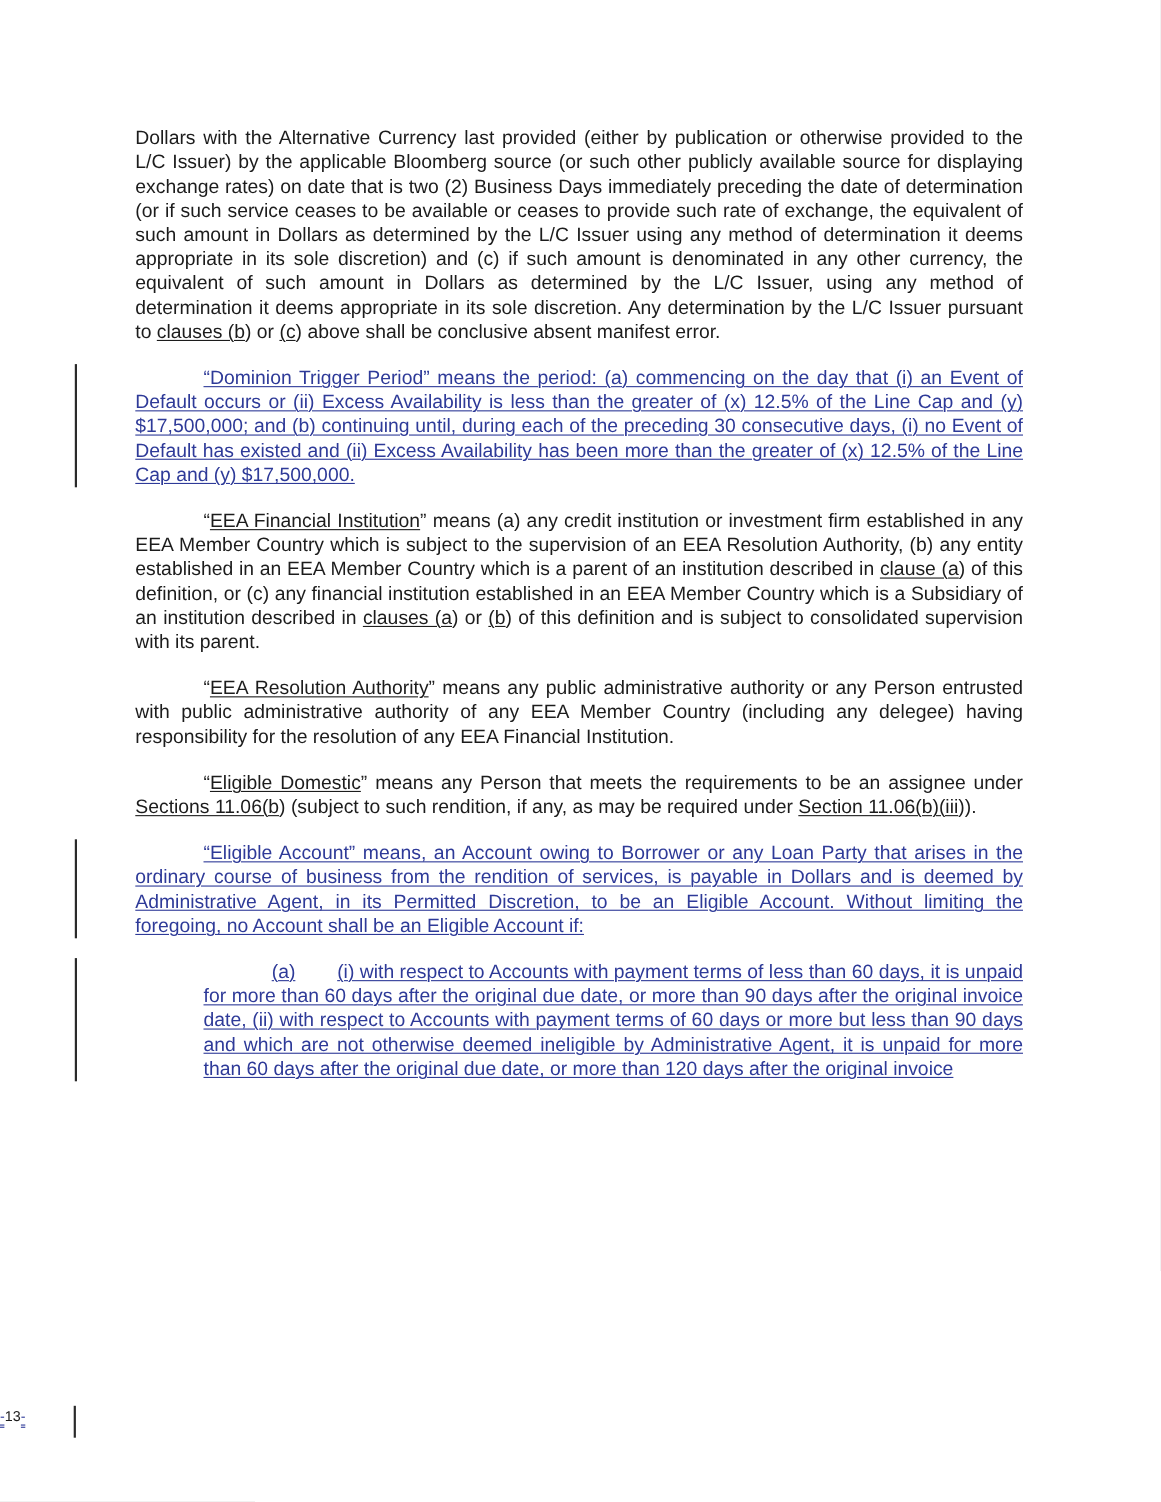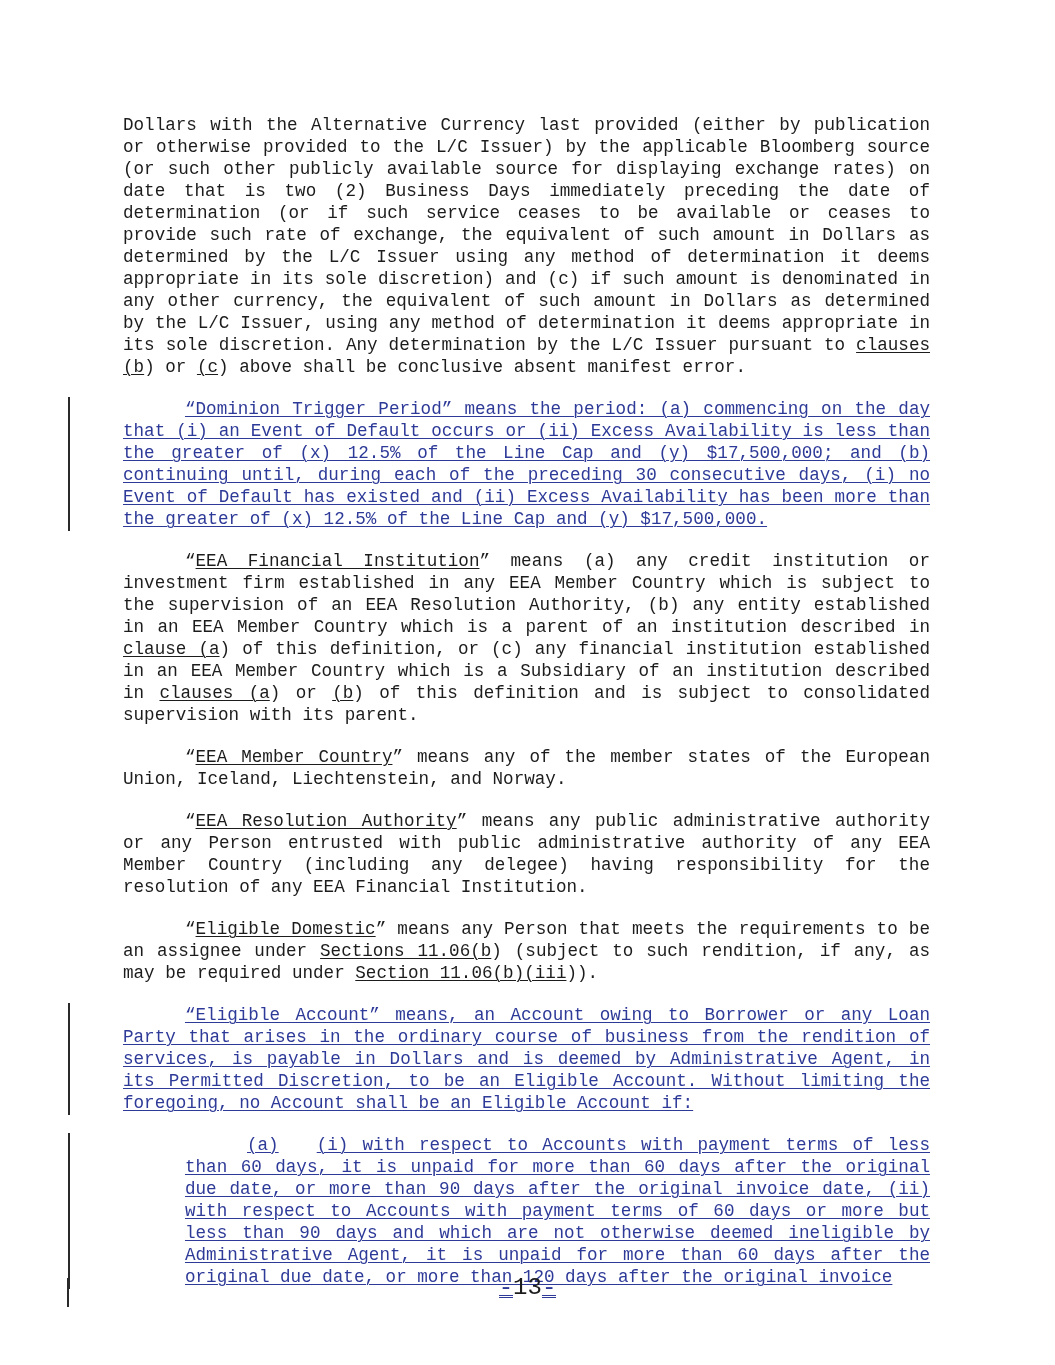--- a/index.html
+++ b/index.html
@@ -1,21 +1,21 @@
 <!DOCTYPE html>
 <html style="--ink: #1c1c1c; --ins: #2e3a98; --bar: #2a2a2a;"><head>
 <meta charset="utf-8">
 <style>
   html, body { margin: 0; padding: 0; background: #e8e8e8; }
   .page {
     position: relative;
     width: 1055px;
     height: 1365px;
     background: #ffffff;
-    font-family: Liberation Mono, monospace;
+    font-family: Liberation Sans, sans-serif;
     color: var(--ink, #1c1c1c);
     overflow: hidden;
   }
   .content {
     position: absolute;
     left: 123px;
     top: 114px;
     width: 807px;
   }
   p.para {
@@ -43,22 +43,22 @@
     bottom: -1px;
     width: 2px;
     background: var(--bar, #2a2a2a);
   }
   p.para.sub .change-bar { left: -117px; }
   .footer {
     position: absolute;
     top: 1277px;
     left: 0;
     width: 100%;
-    text-align: center;
-    font-size: 24px;
+    text-align: left;
+    font-size: 13px;
     line-height: 22px;
     color: var(--ink, #1c1c1c);
   }
   .footer .change-bar {
     left: 67px;
     top: 1px;
     bottom: auto;
     height: 29px;
   }
   span.du {
@@ -69,21 +69,20 @@
   }
 </style>
 </head>
 <body>
 
 <div class="page">
   <div class="content">
       <p class="para body"><span>Dollars with the Alternative Currency last provided (either by publication or otherwise provided to the L/C Issuer) by the applicable Bloomberg source (or such other publicly available source for displaying exchange rates) on date that is two (2) Business Days immediately preceding the date of determination (or if such service ceases to be available or ceases to provide such rate of exchange, the equivalent of such amount in Dollars as determined by the L/C Issuer using any method of determination it deems appropriate in its sole discretion) and (c) if such amount is denominated in any other currency, the equivalent of such amount in Dollars as determined by the L/C Issuer, using any method of determination it deems appropriate in its sole discretion. Any determination by the L/C Issuer pursuant to </span><span class="u">clauses (b</span><span>) or </span><span class="u">(c</span><span>) above shall be conclusive absent manifest error.</span></p>
       <p class="para def ins changed"><span class="change-bar"></span><span class="u">“Dominion Trigger Period” means the period: (a) commencing on the day that (i) an Event of Default occurs or (ii) Excess Availability is less than the greater of (x) 12.5% of the Line Cap and (y) $17,500,000; and (b) continuing until, during each of the preceding 30 consecutive days, (i) no Event of Default has existed and (ii) Excess Availability has been more than the greater of (x) 12.5% of the Line Cap and (y) $17,500,000.</span></p>
       <p class="para def"><span>“</span><span class="u">EEA Financial Institution</span><span>” means (a) any credit institution or investment firm established in any EEA Member Country which is subject to the supervision of an EEA Resolution Authority, (b) any entity established in an EEA Member Country which is a parent of an institution described in </span><span class="u">clause (a</span><span>) of this definition, or (c) any financial institution established in an EEA Member Country which is a Subsidiary of an institution described in </span><span class="u">clauses (a</span><span>) or </span><span class="u">(b</span><span>) of this definition and is subject to consolidated supervision with its parent.</span></p>
-      <p class="para def"><span>“</span><span class="u">EEA Member Country</span><span>” means any of the member states of the European Union, Iceland, Liechtenstein, and Norway.</span></p>
       <p class="para def"><span>“</span><span class="u">EEA Resolution Authority</span><span>” means any public administrative authority or any Person entrusted with public administrative authority of any EEA Member Country (including any delegee) having responsibility for the resolution of any EEA Financial Institution.</span></p>
       <p class="para def"><span>“</span><span class="u">Eligible Domestic</span><span>” means any Person that meets the requirements to be an assignee under </span><span class="u">Sections 11.06(b</span><span>) (subject to such rendition, if any, as may be required under </span><span class="u">Section 11.06(b)(iii</span><span>)).</span></p>
       <p class="para def ins changed"><span class="change-bar"></span><span class="u">“Eligible Account” means, an Account owing to Borrower or any Loan Party that arises in the ordinary course of business from the rendition of services, is payable in Dollars and is deemed by Administrative Agent, in its Permitted Discretion, to be an Eligible Account.  Without limiting the foregoing, no Account shall be an Eligible Account if:</span></p>
       <p class="para sub ins changed"><span class="change-bar"></span><span class="u">(a)</span><span class="gap" style="width: 38px;">&nbsp;</span><span class="u">(i) with respect to Accounts with payment terms of less than 60 days,  it is unpaid for more than 60 days after the original due date, or more than 90 days after the original invoice date, (ii) with respect to Accounts with payment terms of 60 days or more but less than 90 days and which are not otherwise deemed ineligible by Administrative Agent, it is unpaid for more than 60 days after the original due date, or more than 120 days after the original invoice</span></p>
     </div>
   <div class="footer">
     <span class="footer-runs"><span class="du">-</span><span>13</span><span class="du">-</span></span>
   <span class="change-bar"></span></div>
 </div>
 

